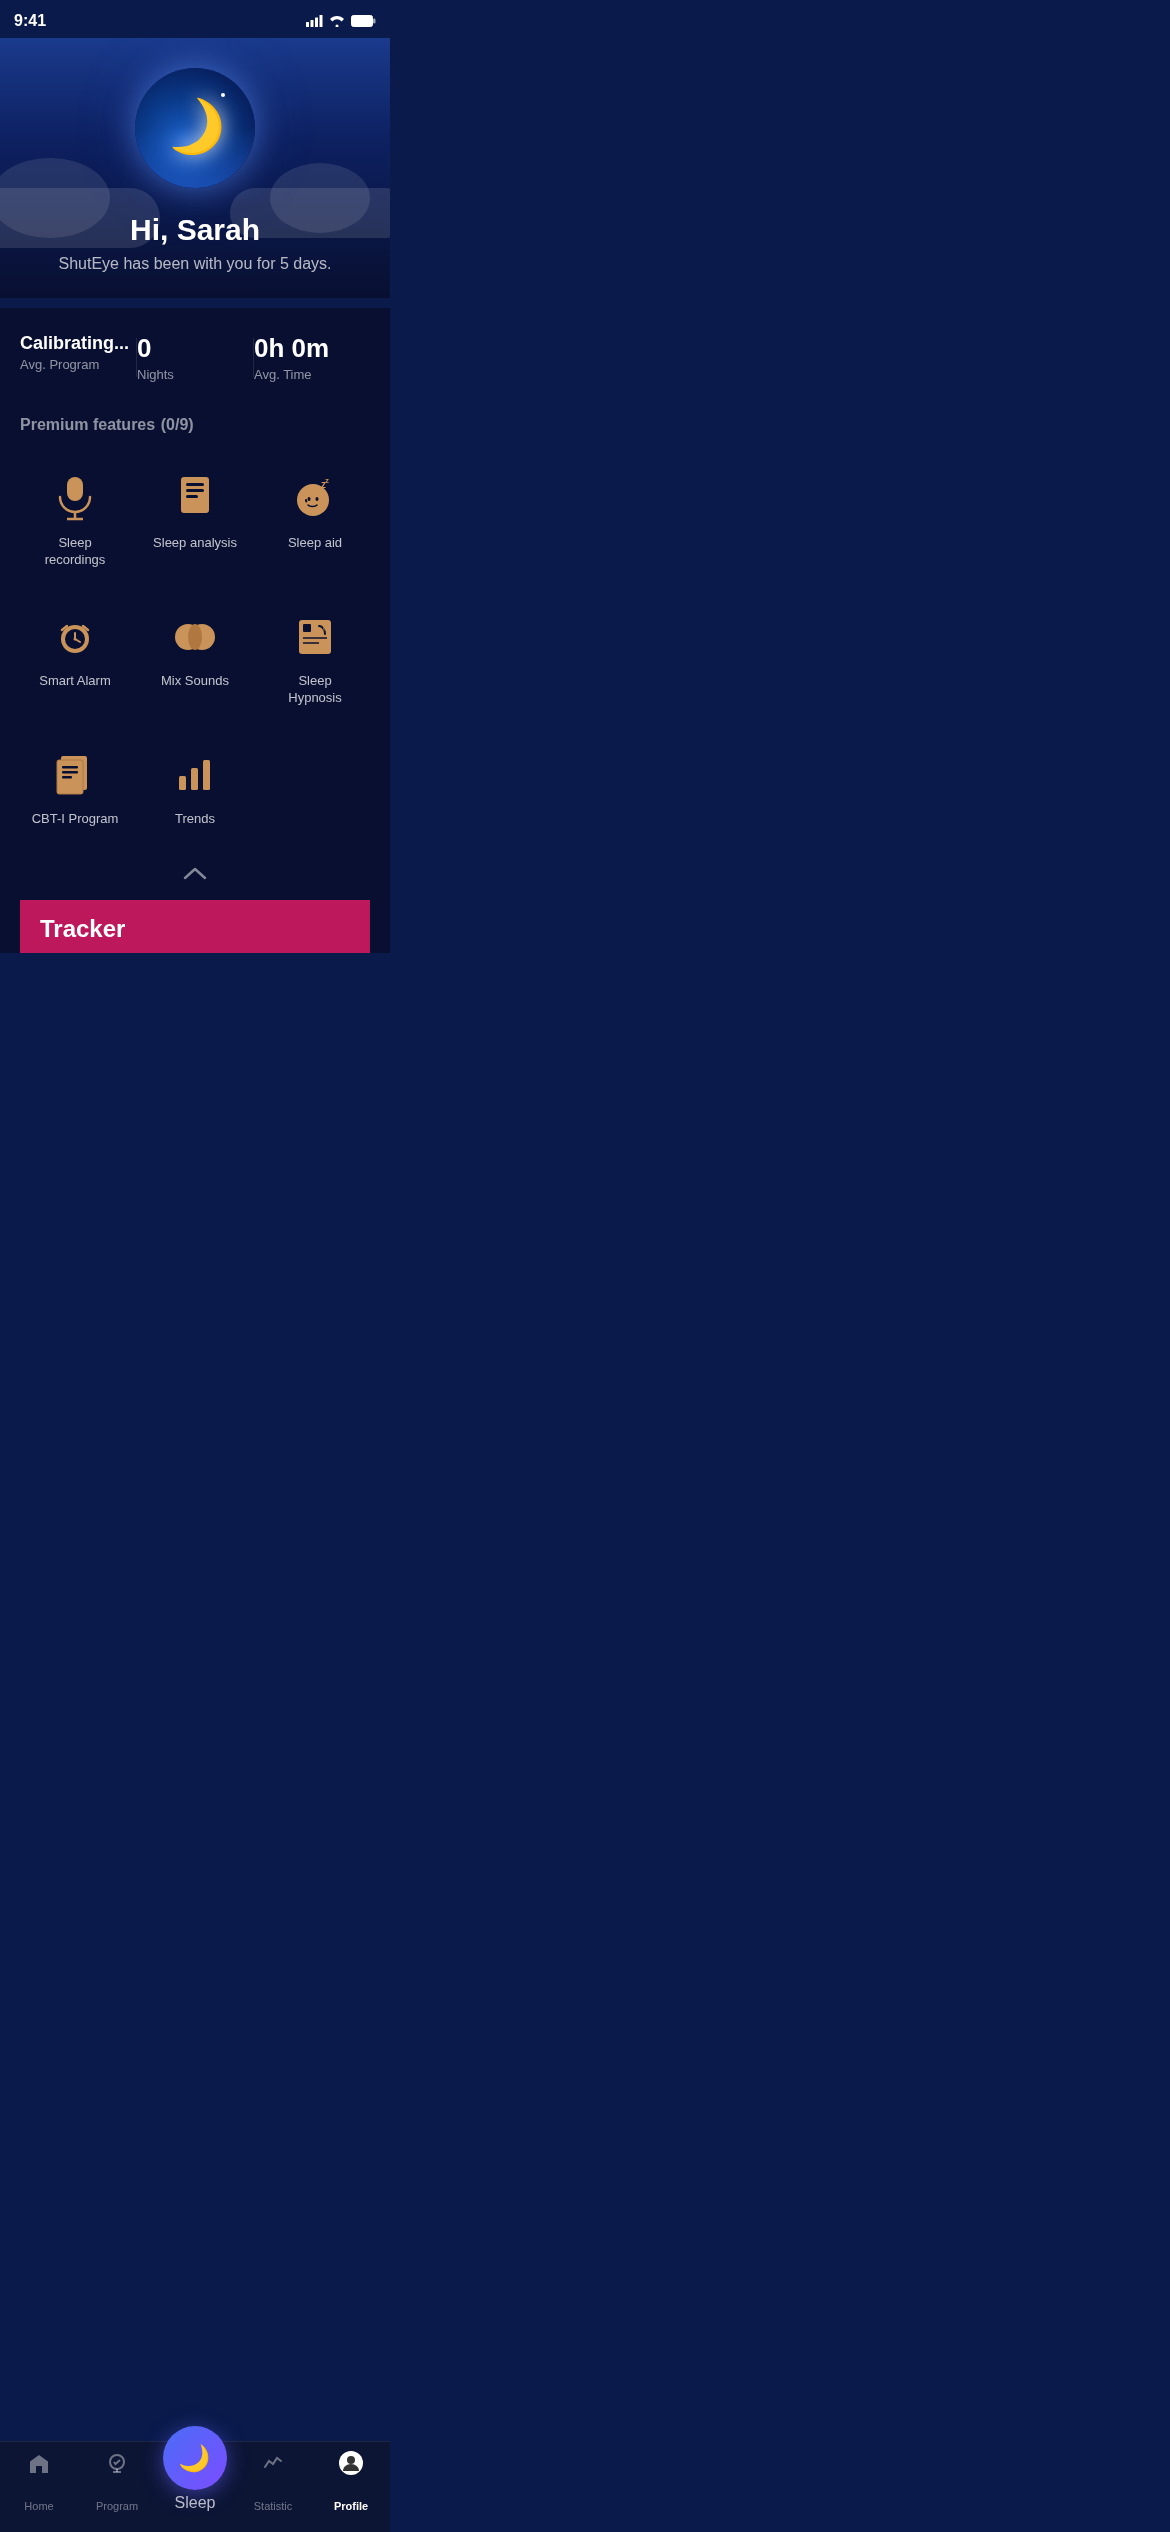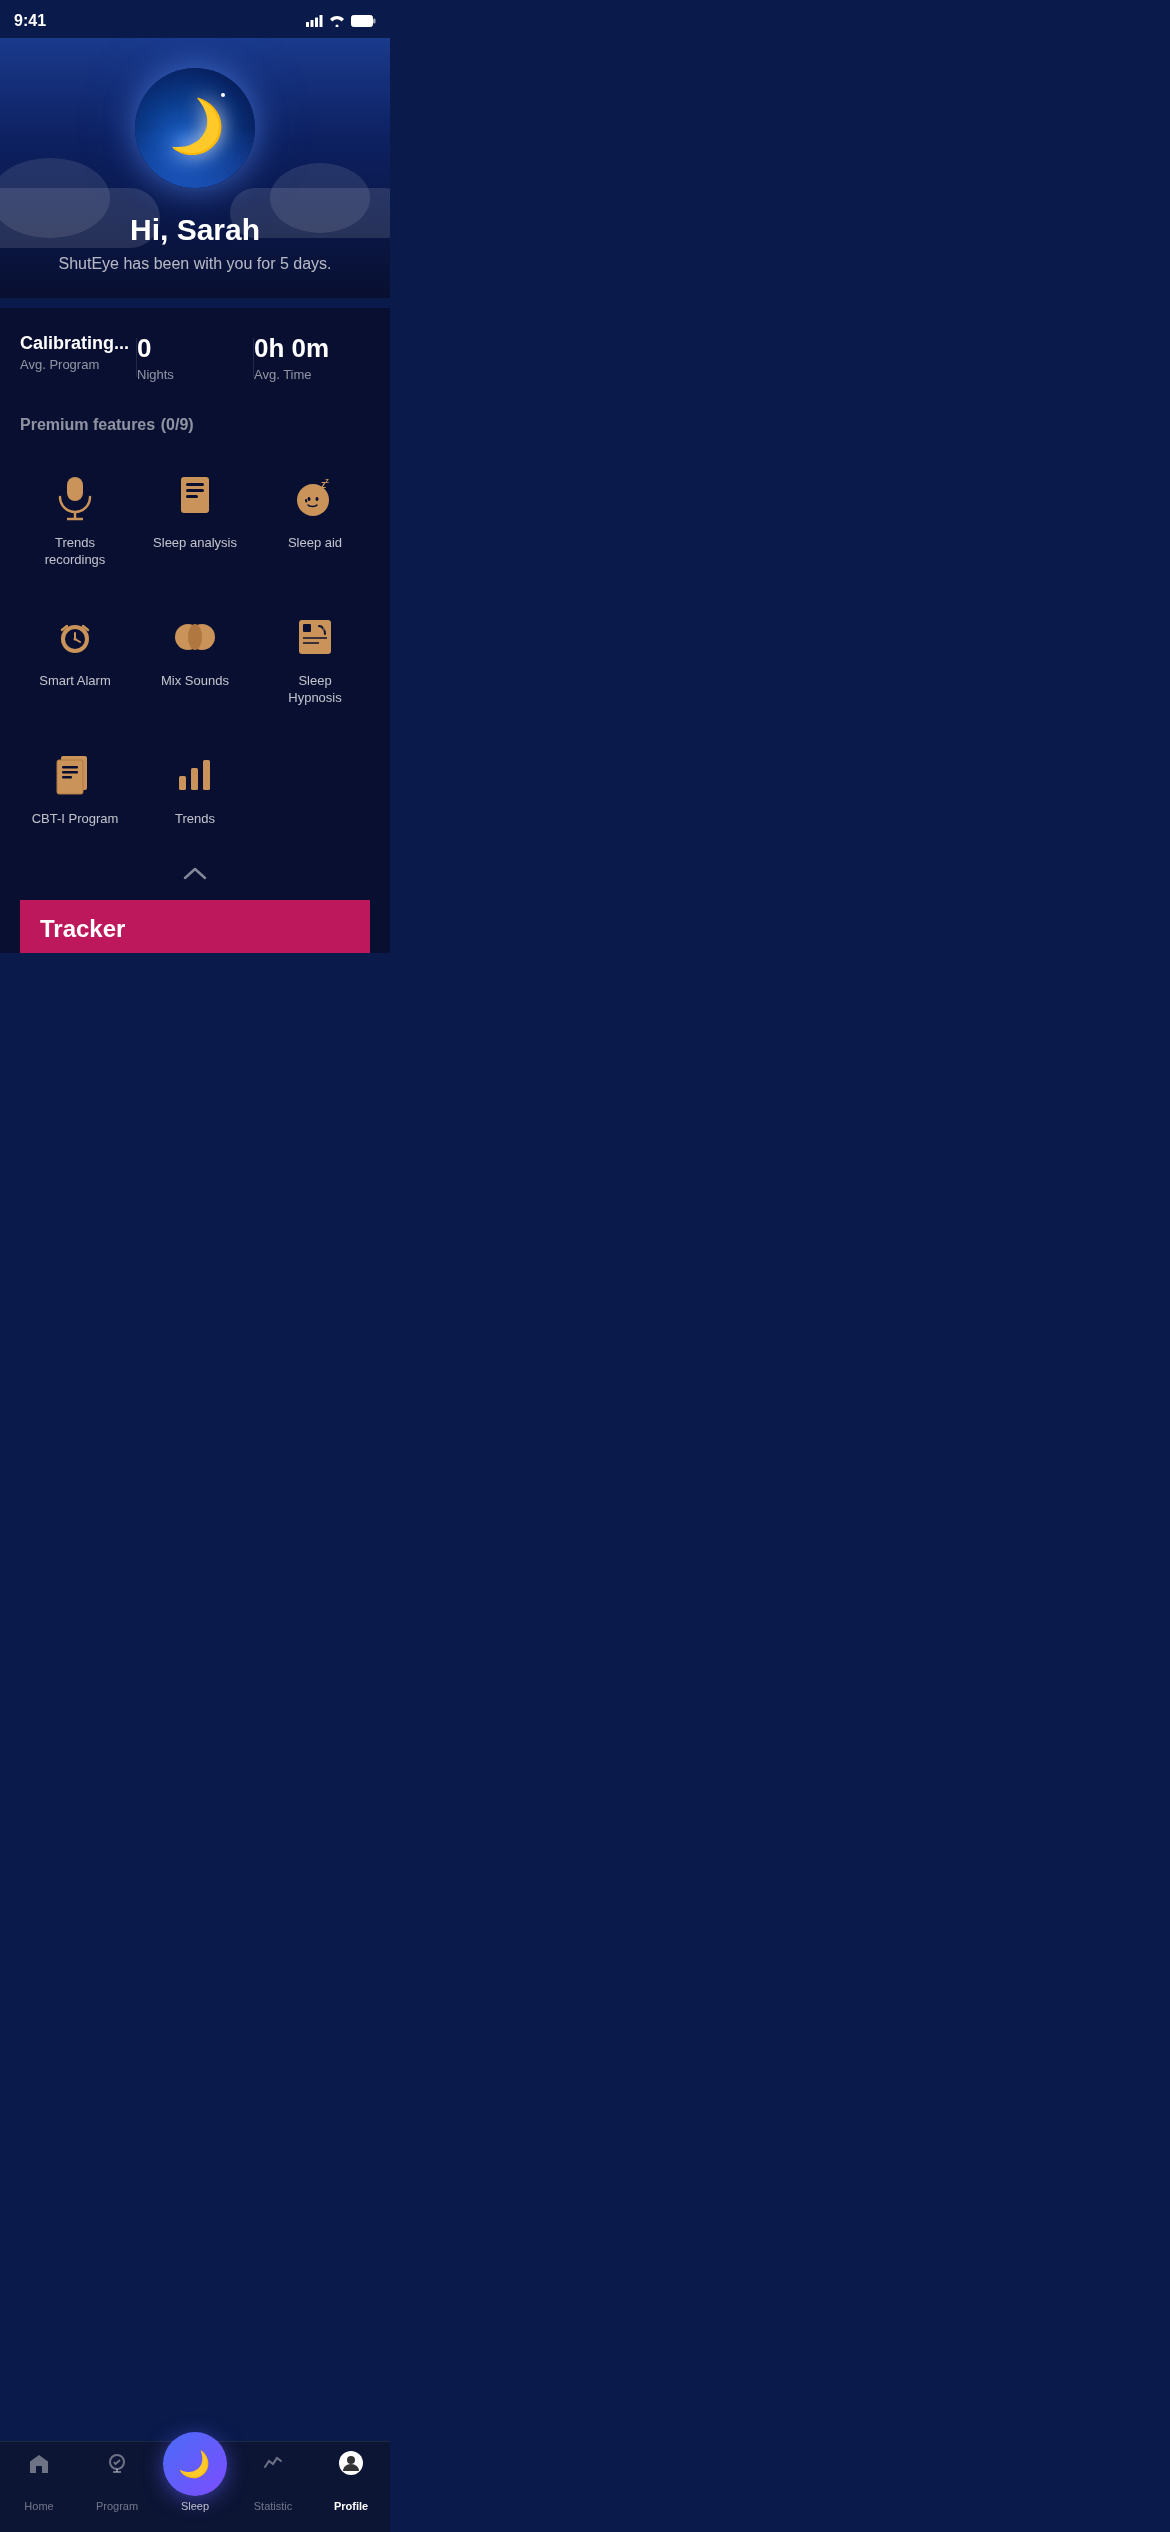--- a/index.html
+++ b/index.html
@@ -333,21 +333,21 @@
       border-radius: 50%;
       background: linear-gradient(135deg, #4a6cf7 0%, #7c4dff 100%);
       display: flex;
       align-items: center;
       justify-content: center;
       font-size: 26px;
       box-shadow: 0 4px 20px rgba(100, 100, 255, 0.5);
     }
 
     .nav-sleep-label {
-      font-size: 11px;
+      font-size: 16px;
       color: rgba(255,255,255,0.7);
     }
 
     
     .nav-spacer { height: 90px; }
   </style>
 </head>
 <body>
 
 <div class="status-bar">
@@ -423,21 +423,21 @@
 
     <div class="feature-item">
       <div class="feature-icon">
         <svg width="38" height="48" viewBox="0 0 38 48" fill="none">
           <rect x="11" y="2" width="16" height="24" rx="8" fill="#c9935a"></rect>
           <path d="M4 22c0 8.3 6.7 15 15 15s15-6.7 15-15" stroke="#c9935a" stroke-width="2.5" stroke-linecap="round" fill="none"></path>
           <line x1="19" y1="37" x2="19" y2="44" stroke="#c9935a" stroke-width="2.5"></line>
           <line x1="11" y1="44" x2="27" y2="44" stroke="#c9935a" stroke-width="2.5"></line>
         </svg>
       </div>
-      <span class="feature-label">Trends recordings</span>
+      <span class="feature-label">Sleep recordings</span>
     </div>
 
     <div class="feature-item">
       <div class="feature-icon">
         <svg width="38" height="48" viewBox="0 0 38 48" fill="none">
           <rect x="5" y="2" width="28" height="36" rx="3" fill="#c9935a"></rect>
           <rect x="10" y="8" width="18" height="3" rx="1.5" fill="#080f30"></rect>
           <rect x="10" y="14" width="18" height="3" rx="1.5" fill="#080f30"></rect>
           <rect x="10" y="20" width="12" height="3" rx="1.5" fill="#080f30"></rect>
         </svg>

